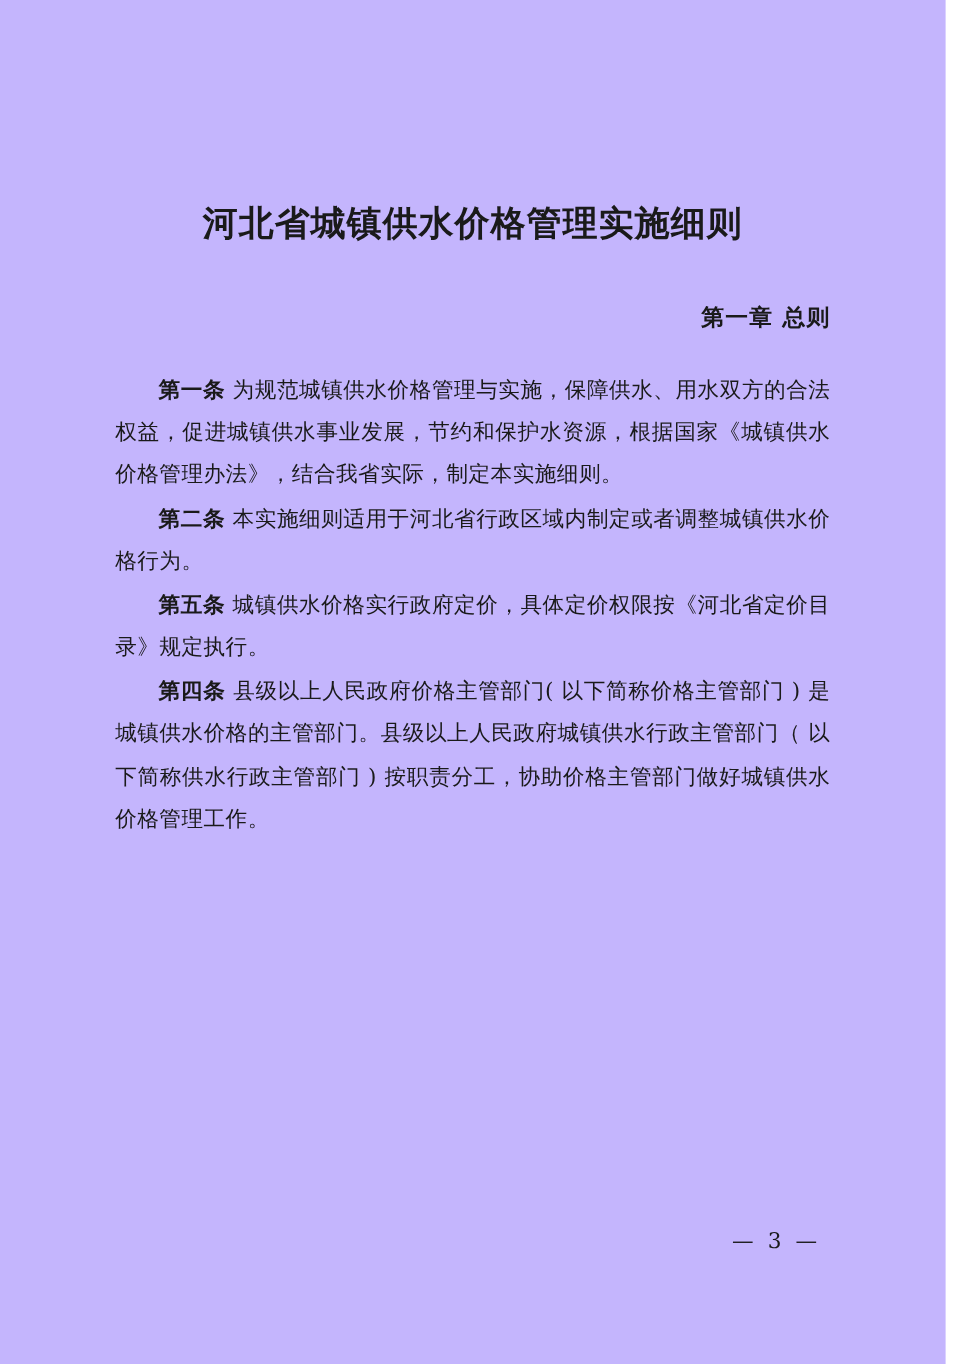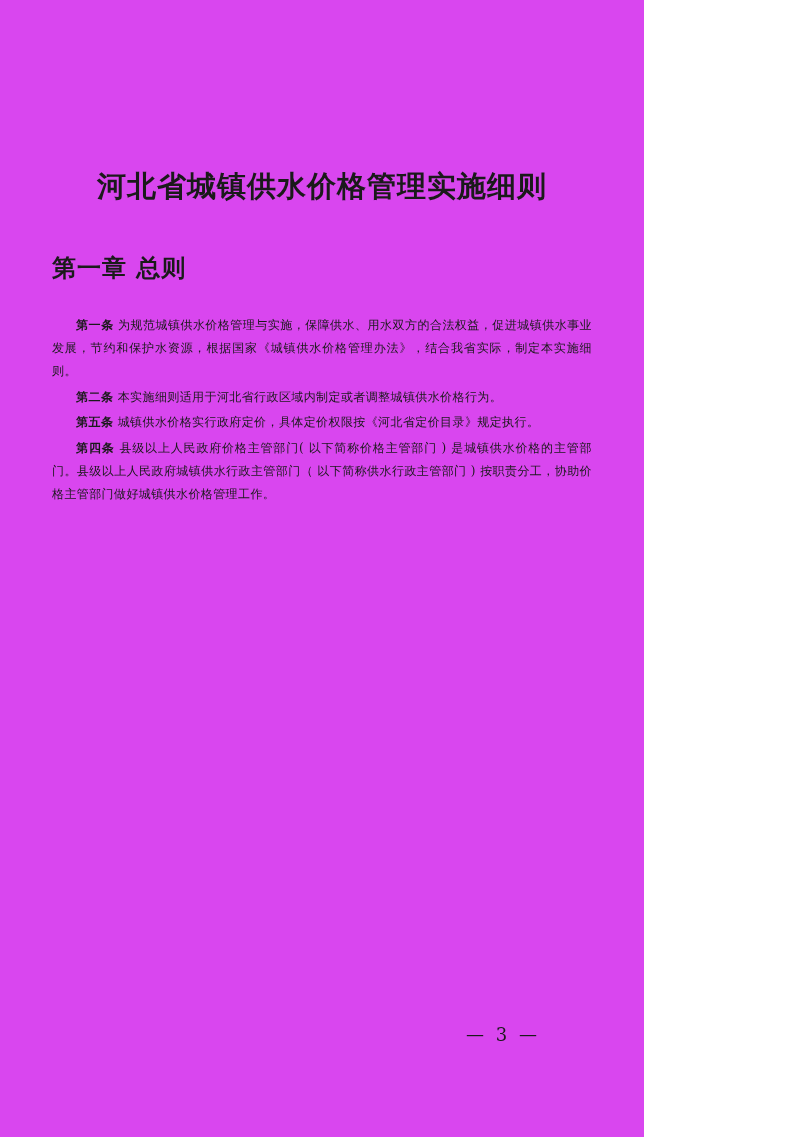--- a/index.html
+++ b/index.html
@@ -9,51 +9,51 @@
   body {
     width: 800px;
     height: 1137px;
     background: #ffffff;
     font-family: "DejaVu Serif", "Liberation Serif", serif;
     color: #1a1a1a;
     overflow: hidden;
   }
   .page {
     position: relative;
-    width: 644px;
+    width: 788px;
     height: 1137px;
     box-sizing: border-box;
-    padding: 0 52px;
-    background: #d946ef;
+    padding: 0 96px;
+    background: #c4b5fd;
   }
   .doc-title {
     margin: 0;
     padding-top: 168px;
     text-align: center;
     font-size: 29px;
     font-weight: bold;
     letter-spacing: 1px;
     line-height: 1.3;
     font-family: "DejaVu Sans", "Liberation Sans", sans-serif;
   }
   .chapter-heading {
     margin: 0;
     padding-top: 46px;
-    text-align: left;
-    font-size: 24px;
+    text-align: right;
+    font-size: 19px;
     font-weight: bold;
     letter-spacing: 1px;
     font-family: "DejaVu Sans", "Liberation Sans", sans-serif;
   }
   .body-block {
     padding-top: 30px;
   }
   p.para {
     margin: 0 0 2px 0;
-    font-size: 12px;
+    font-size: 18px;
     line-height: 1.95;
     text-align: justify;
     text-justify: inter-ideograph;
     text-indent: 2em;
     letter-spacing: 0.4px;
   }
   p.para .lead {
     font-weight: bold;
     font-family: "DejaVu Sans", "Liberation Sans", sans-serif;
     letter-spacing: 0.5px;

